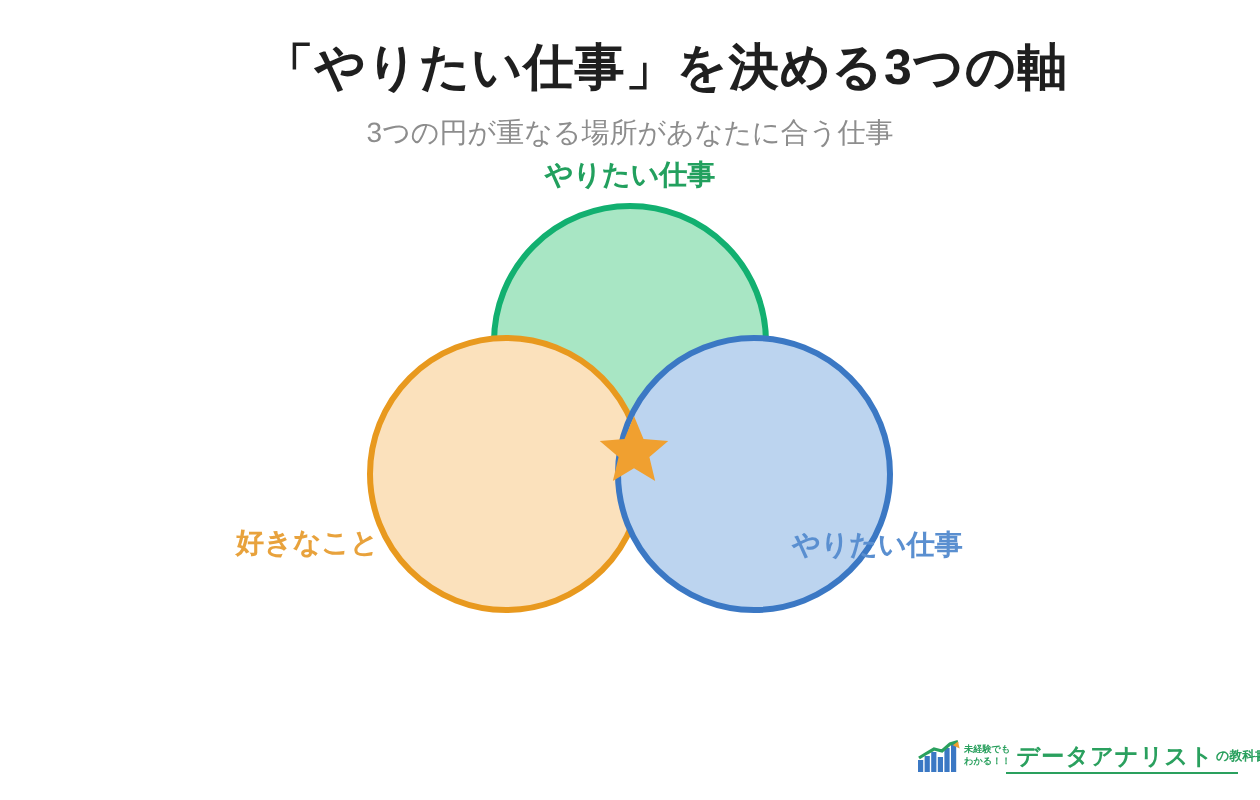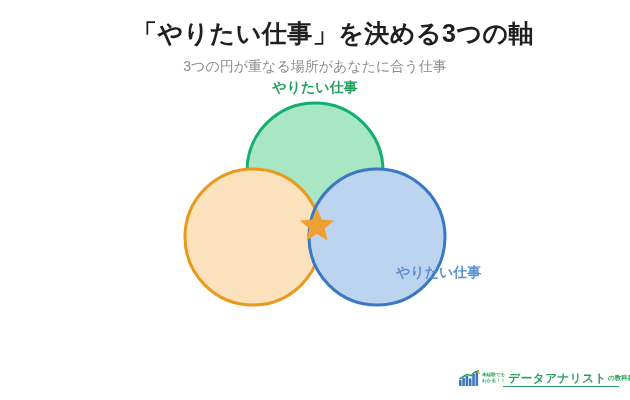--- a/index.html
+++ b/index.html
@@ -129,20 +129,21 @@
   <div class="subtitle">3つの円が重なる場所があなたに合う仕事</div>
 
   <svg id="venn" viewBox="0 0 630 400">
     <circle id="c-top" cx="315" cy="171" r="68" fill="#A8E6C4" stroke="#12B070" stroke-width="3"></circle>
     <circle id="c-left" cx="253" cy="237" r="68" fill="#FBE1BC" stroke="#E8991E" stroke-width="3"></circle>
     <circle id="c-right" cx="377" cy="237" r="68" fill="#BCD4EF" stroke="#3B78C4" stroke-width="3"></circle>
     <polygon id="star-marker" fill="#F0A030" points="317.00,208.00 321.76,219.45 334.12,220.44 324.70,228.50 327.58,240.56 317.00,234.10 306.42,240.56 309.30,228.50 299.88,220.44 312.24,219.45"></polygon>
   </svg>
 
   <div class="lbl lbl-top" style="color: rgb(34, 160, 94);">やりたい仕事</div>
+  <div class="lbl lbl-left" style="color: rgb(232, 162, 60);">好きなこと</div>
   <div class="lbl lbl-right" style="color: rgb(90, 143, 208);">やりたい仕事</div>
 
   <div id="footer-logo">
     <svg id="logo-chart-icon" viewBox="0 0 21 16">
       <rect x="0" y="10" width="2.6" height="6" fill="#3B78C4"></rect>
       <rect x="3.3" y="8" width="2.6" height="8" fill="#3B78C4"></rect>
       <rect x="6.6" y="6" width="2.6" height="10" fill="#3B78C4"></rect>
       <rect x="9.9" y="8.5" width="2.6" height="7.5" fill="#3B78C4"></rect>
       <rect x="13.2" y="4" width="2.6" height="12" fill="#3B78C4"></rect>
       <rect x="16.5" y="1.5" width="2.6" height="14.5" fill="#3B78C4"></rect>

